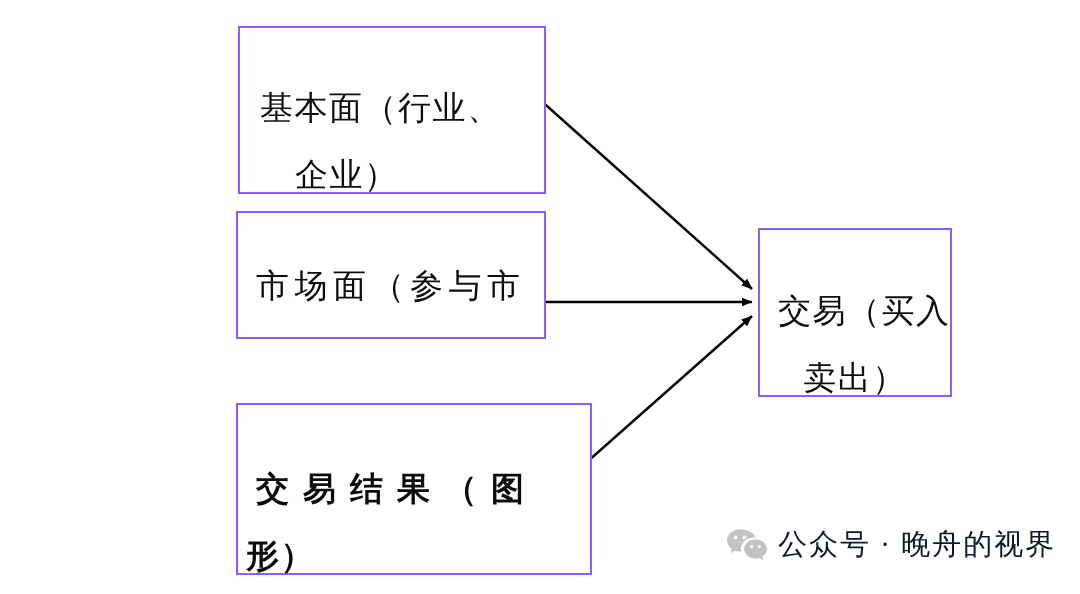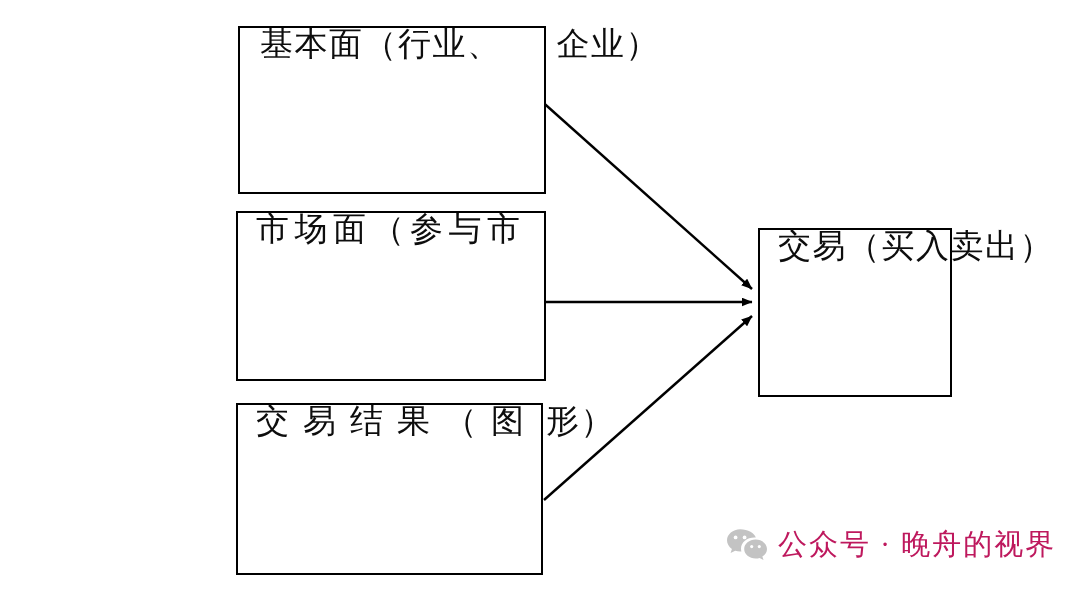--- a/index.html
+++ b/index.html
@@ -21,25 +21,25 @@
     left: 0;
     top: 0;
     width: 1080px;
     height: 594px;
   }
 
   
   .node {
     position: absolute;
     box-sizing: border-box;
-    border: 2px solid #000000;
+    border: 2px solid #8b5cf6;
     background: #ffffff;
     display: flex;
-    flex-direction: row;
-    justify-content: space-between;
+    flex-direction: column;
+    justify-content: flex-end;
     z-index: 2;
   }
 
   .node-line {
     font-size: 33px;
     line-height: 1.0;
     color: #0d0d0d;
     white-space: nowrap;
     font-family: "Liberation Serif", "DejaVu Serif", serif;
   }
@@ -59,38 +59,39 @@
   #node-fundamentals .l2 {
     margin: 0 0 0 55px;
     letter-spacing: 1.5px;
   }
 
   
   #node-market {
     left: 236px;
     top: 211px;
     width: 310px;
-    height: 170px;
+    height: 128px;
   }
   #node-market .l1 {
     margin: 0 0 0 18px;
     letter-spacing: 5.5px;
     padding-bottom: 34px;
   }
   #node-market .l2 {
     margin: 0 0 0 40px;
     letter-spacing: 1.5px;
   }
 
   
   #node-result {
     left: 236px;
     top: 403px;
-    width: 307px;
+    width: 356px;
     height: 172px;
+    font-weight: bold;
   }
   #node-result .l1 {
     margin: 0 0 0 18px;
     letter-spacing: 14px;
     padding-bottom: 34px;
   }
   #node-result .l2 {
     margin: 0 0 0 8px;
     letter-spacing: 1.5px;
   }
@@ -128,21 +129,21 @@
     position: absolute;
     left: 726px;
     top: 525px;
     display: flex;
     align-items: center;
     z-index: 3;
     user-select: none;
   }
   #watermark .wm-text {
     font-size: 29px;
-    color: #be185d;
+    color: #0f172a;
     letter-spacing: 2px;
     font-family: "Liberation Serif", "DejaVu Serif", serif;
     white-space: nowrap;
     margin-left: 10px;
   }
   .wechat-icon {
     width: 42px;
     height: 36px;
     flex: 0 0 auto;
   }

